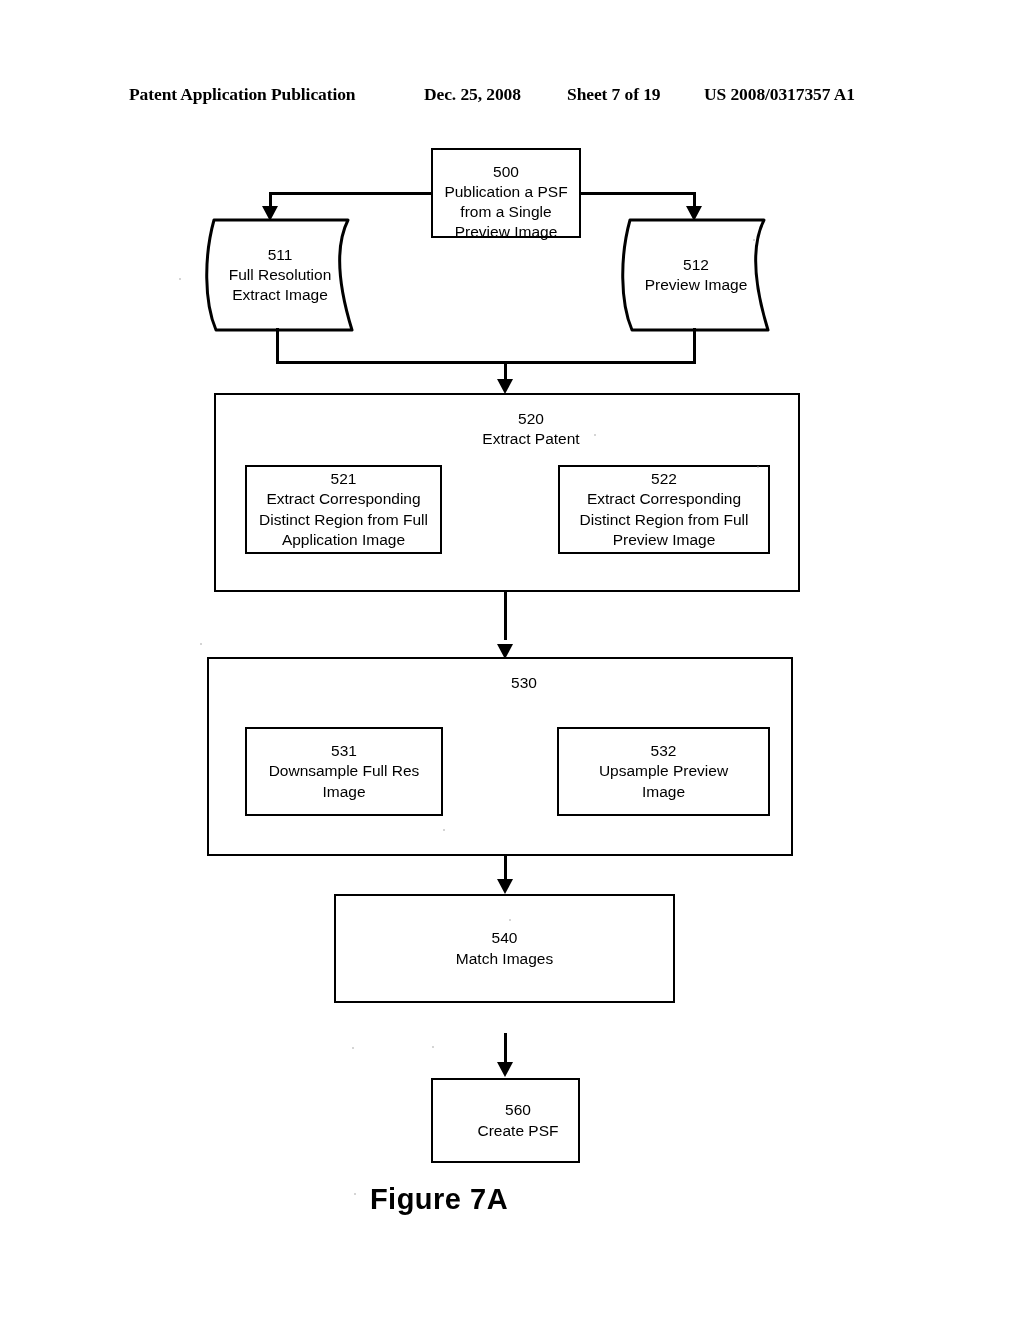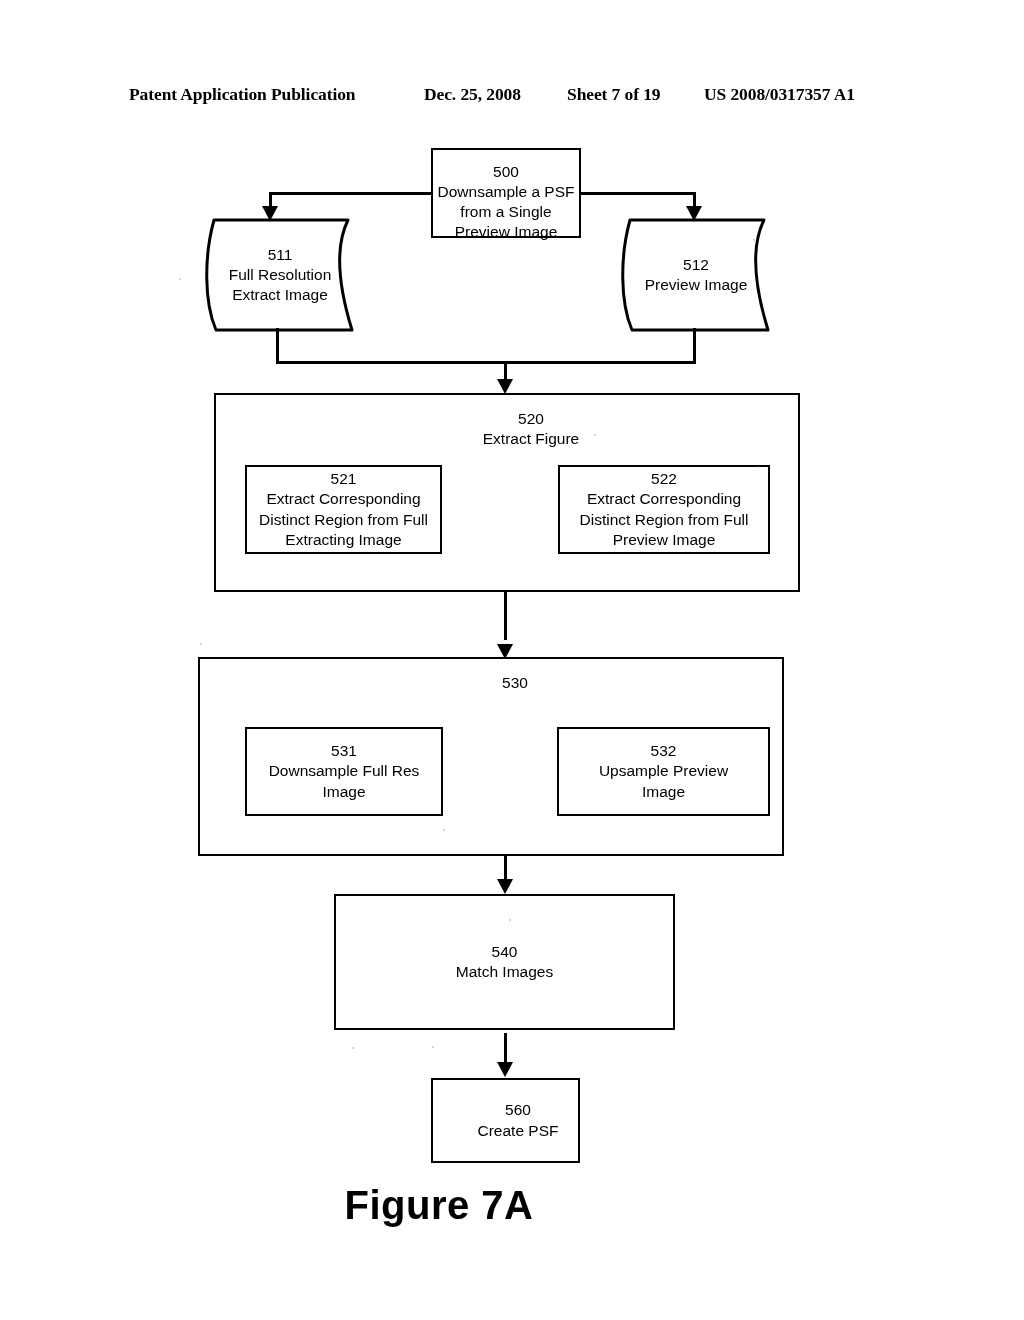--- a/index.html
+++ b/index.html
@@ -128,21 +128,21 @@
 
   
   #caption {
     position: absolute;
     left: 0;
     top: 1183px;
     width: 888px;
     text-align: center;
     font-family: "Liberation Sans", sans-serif;
     font-weight: bold;
-    font-size: 40px;
+    font-size: 29px;
     letter-spacing: 0.5px;
   }
   #caption .capinner {
     display: inline-block;
     margin-left: -10px;
   }
 
   
   .speck {
     position: absolute;
@@ -160,21 +160,21 @@
   <span class="hcell" id="hdr-pub">Patent Application Publication</span>
   <span class="hcell" id="hdr-date">Dec. 25, 2008</span>
   <span class="hcell" id="hdr-sheet">Sheet 7 of 19</span>
   <span class="hcell" id="hdr-num">US 2008/0317357 A1</span>
 </div>
 
 <div id="diagram">
 
   <div class="box topalign" style="left:431px; top:148px; width:150px; height:90px;">
     <span class="ln">500</span>
-    <span class="ln">Downsample a PSF</span>
+    <span class="ln">Publication a PSF</span>
     <span class="ln">from a Single</span>
     <span class="ln">Preview Image</span>
   </div>
 
   <div class="conn hline" style="left:269px; top:192px; width:163px;"></div>
   <div class="conn vline" style="left:269px; top:192px; height:22px;"></div>
   <div class="arrowhead" style="left:262px; top:206px;"></div>
 
   <div class="conn hline" style="left:579px; top:192px; width:117px;"></div>
   <div class="conn vline" style="left:693px; top:192px; height:22px;"></div>
@@ -203,63 +203,63 @@
 
   <div class="conn vline" style="left:276px; top:328px; height:35px;"></div>
   <div class="conn vline" style="left:693px; top:328px; height:35px;"></div>
   <div class="conn hline" style="left:276px; top:361px; width:420px;"></div>
   <div class="conn vline" style="left:504px; top:361px; height:25px;"></div>
   <div class="arrowhead" style="left:497px; top:379px;"></div>
 
   <div class="group" style="left:214px; top:393px; width:586px; height:199px;">
     <div class="grouphead">
       <span class="ln">520</span>
-      <span class="ln">Extract Figure</span>
+      <span class="ln">Extract Patent</span>
     </div>
   </div>
 
   <div class="box" style="left:245px; top:465px; width:197px; height:89px;">
     <span class="ln">521</span>
     <span class="ln">Extract Corresponding</span>
     <span class="ln">Distinct Region from Full</span>
-    <span class="ln">Extracting Image</span>
+    <span class="ln">Application Image</span>
   </div>
 
   <div class="box" style="left:558px; top:465px; width:212px; height:89px;">
     <span class="ln">522</span>
     <span class="ln">Extract Corresponding</span>
     <span class="ln">Distinct Region from Full</span>
     <span class="ln">Preview Image</span>
   </div>
 
   <div class="conn vline" style="left:504px; top:592px; height:48px;"></div>
   <div class="arrowhead" style="left:497px; top:644px;"></div>
 
-  <div class="group" style="left:198px; top:657px; width:586px; height:199px;">
+  <div class="group" style="left:207px; top:657px; width:586px; height:199px;">
     <div class="grouphead">
       <span class="ln">530</span>
     </div>
   </div>
 
   <div class="box" style="left:245px; top:727px; width:198px; height:89px;">
     <span class="ln">531</span>
     <span class="ln">Downsample Full Res</span>
     <span class="ln">Image</span>
   </div>
 
   <div class="box" style="left:557px; top:727px; width:213px; height:89px;">
     <span class="ln">532</span>
     <span class="ln">Upsample Preview</span>
     <span class="ln">Image</span>
   </div>
 
   <div class="conn vline" style="left:504px; top:856px; height:25px;"></div>
   <div class="arrowhead" style="left:497px; top:879px;"></div>
 
-  <div class="box" style="left:334px; top:894px; width:341px; height:136px;">
+  <div class="box" style="left:334px; top:894px; width:341px; height:109px;">
     <span class="ln">540</span>
     <span class="ln">Match Images</span>
   </div>
 
   <div class="conn vline" style="left:504px; top:1033px; height:31px;"></div>
   <div class="arrowhead" style="left:497px; top:1062px;"></div>
 
   <div class="box" style="left:431px; top:1078px; width:149px; height:85px;padding-left:25px;">
     <span class="ln">560</span>
     <span class="ln">Create PSF</span>

